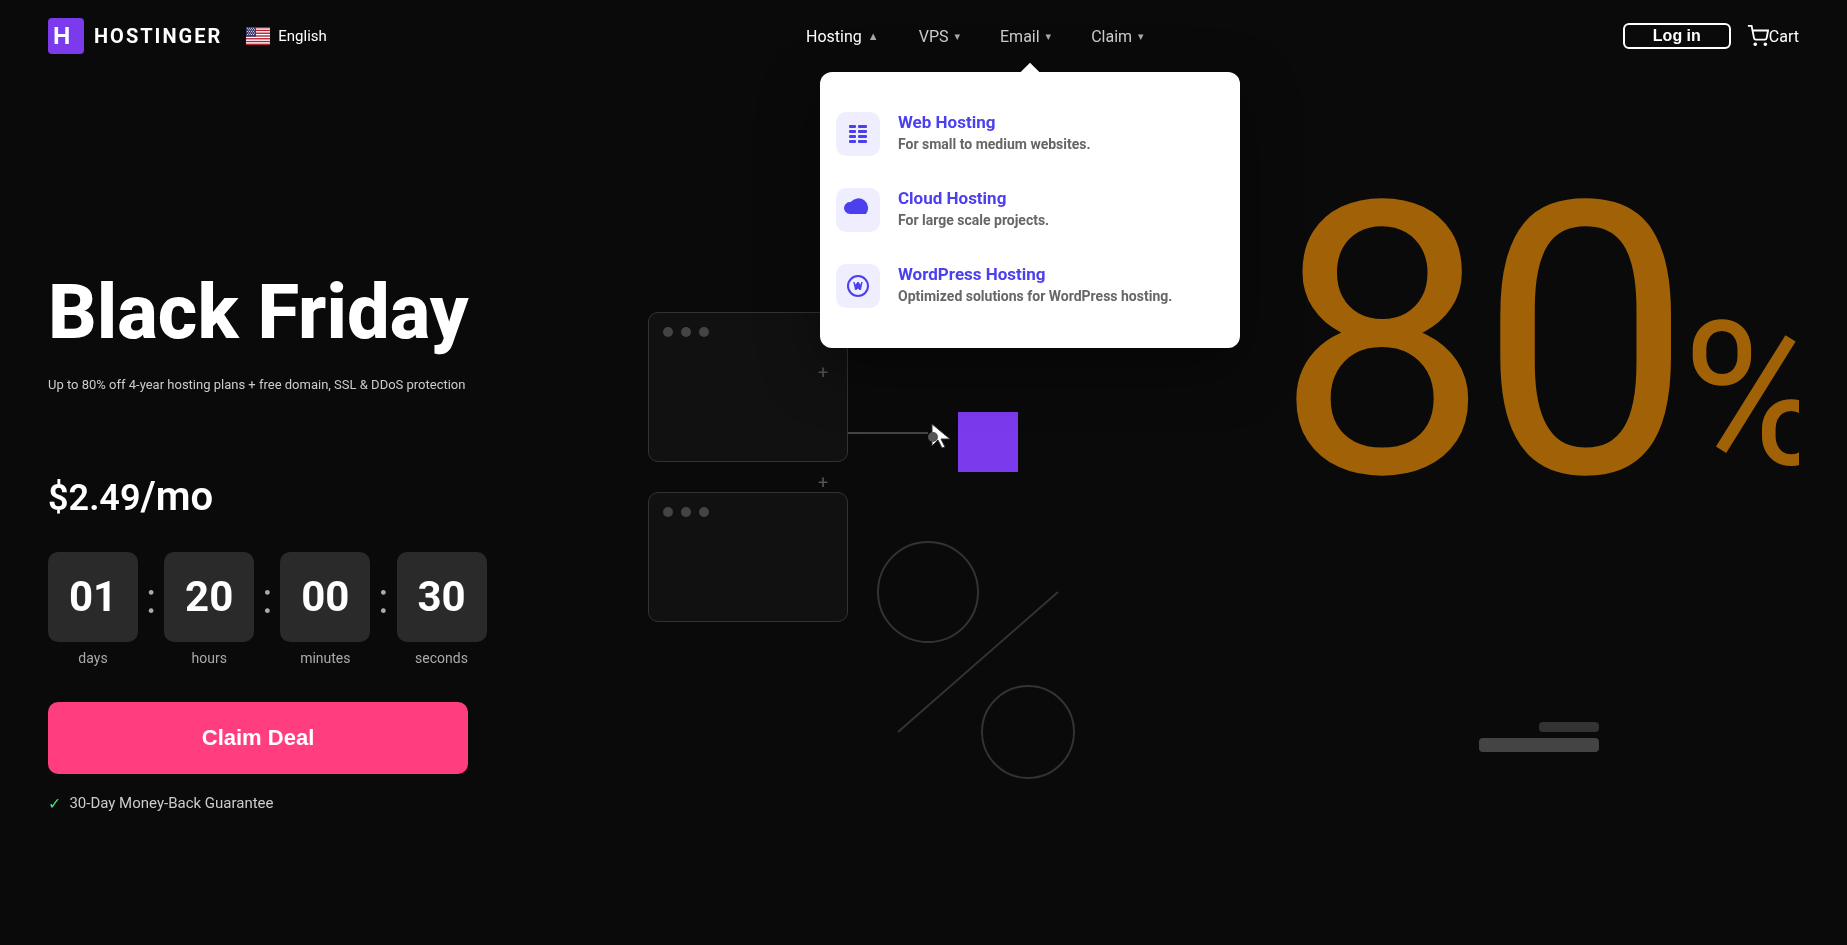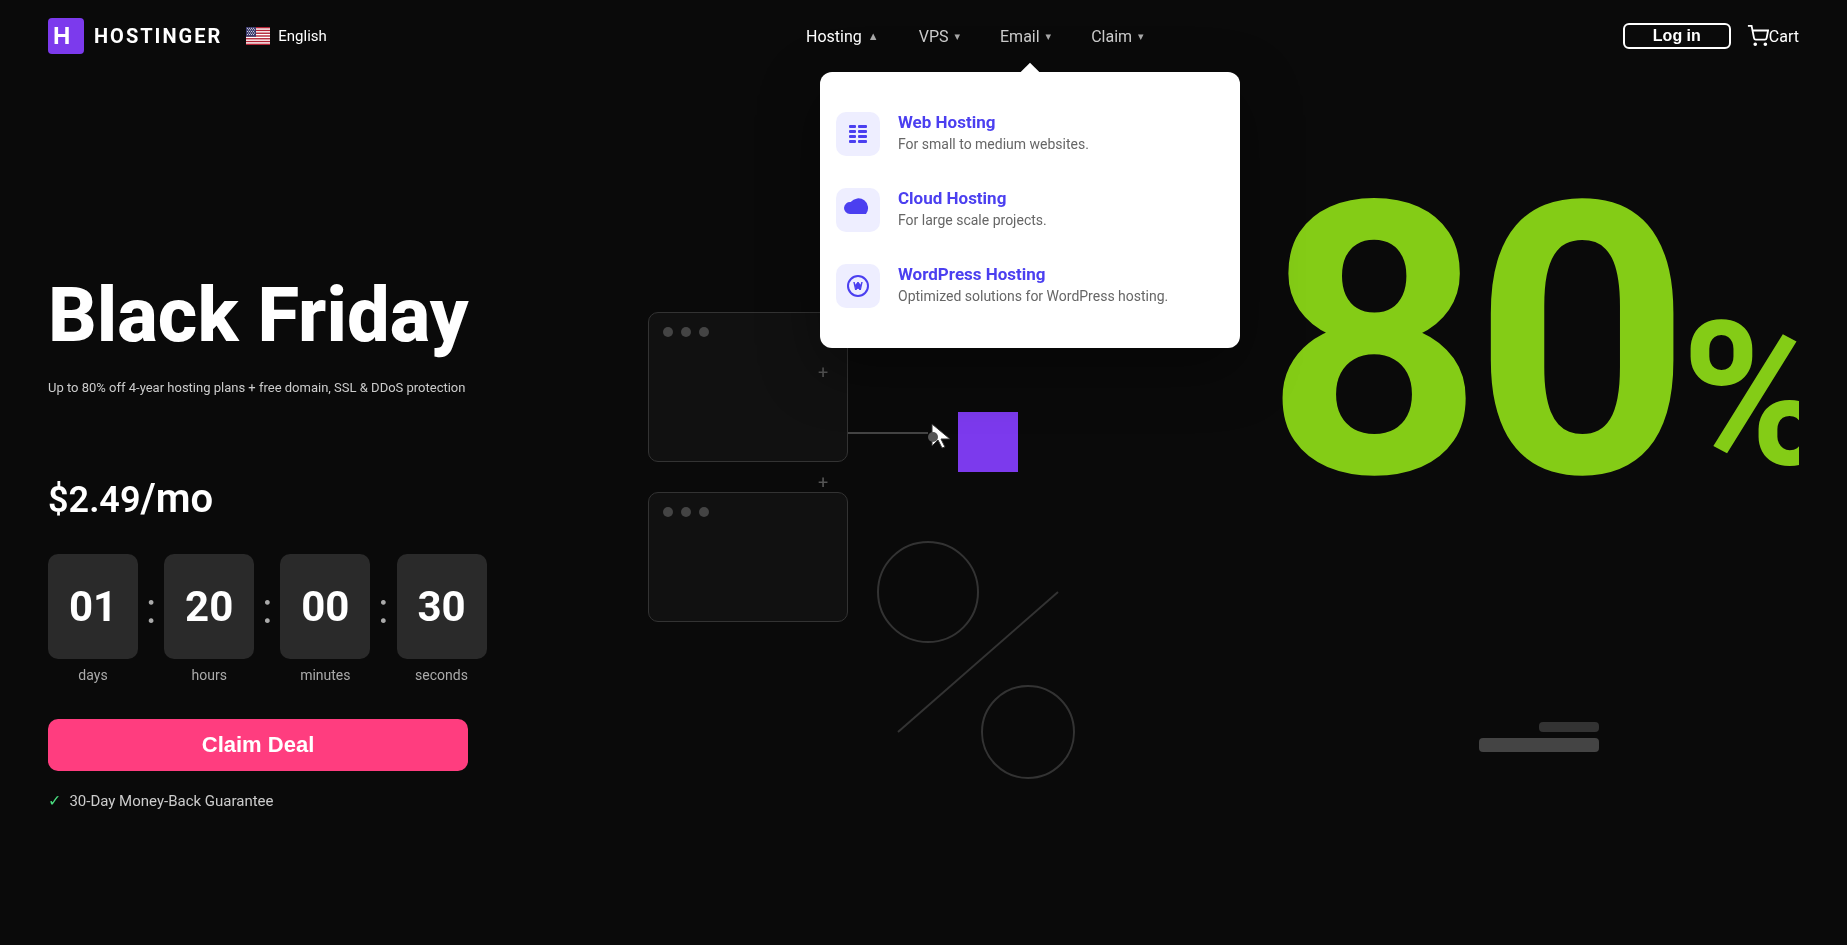--- a/index.html
+++ b/index.html
@@ -157,20 +157,21 @@
     .dropdown-item-content {}
     .dropdown-item-title {
       font-size: 17px;
       font-weight: 700;
       color: #4B3FF0;
       margin-bottom: 4px;
     }
     .dropdown-item-desc {
       font-size: 14px;
       color: #666;
+      font-weight: bold;
     }
 
     
     .hero {
       display: flex;
       align-items: center;
       padding: 60px 48px 0;
       position: relative;
       min-height: 872px;
     }
@@ -216,21 +217,21 @@
     }
     .countdown-unit {
       display: flex;
       flex-direction: column;
       align-items: center;
     }
     .countdown-num {
       background: #2a2a2a;
       border-radius: 10px;
       width: 90px;
-      height: 105px;
+      height: 90px;
       display: flex;
       align-items: center;
       justify-content: center;
       font-size: 42px;
       font-weight: 700;
       color: #fff;
     }
     .countdown-label {
       font-size: 14px;
       color: #aaa;
@@ -238,21 +239,21 @@
     }
     .countdown-colon {
       font-size: 42px;
       color: #aaa;
       padding-bottom: 20px;
     }
 
     
     .cta-btn {
       width: 420px;
-      height: 52px;
+      height: 72px;
       background: #ff3d7f;
       border: none;
       border-radius: 10px;
       color: #fff;
       font-size: 22px;
       font-weight: 700;
       cursor: pointer;
       margin-bottom: 20px;
       transition: background 0.2s;
     }
@@ -273,22 +274,22 @@
       flex: 1;
       position: relative;
       height: 820px;
       overflow: hidden;
     }
     .big-percent {
       position: absolute;
       right: -20px;
       top: 20px;
       font-size: 380px;
-      font-weight: 700;
-      color: #84cc16;
+      font-weight: 400;
+      color: #a16207;
       line-height: 1;
       letter-spacing: -10px;
       user-select: none;
     }
     .percent-sign {
       font-size: 200px;
       vertical-align: super;
       position: relative;
       top: 120px;
     }

